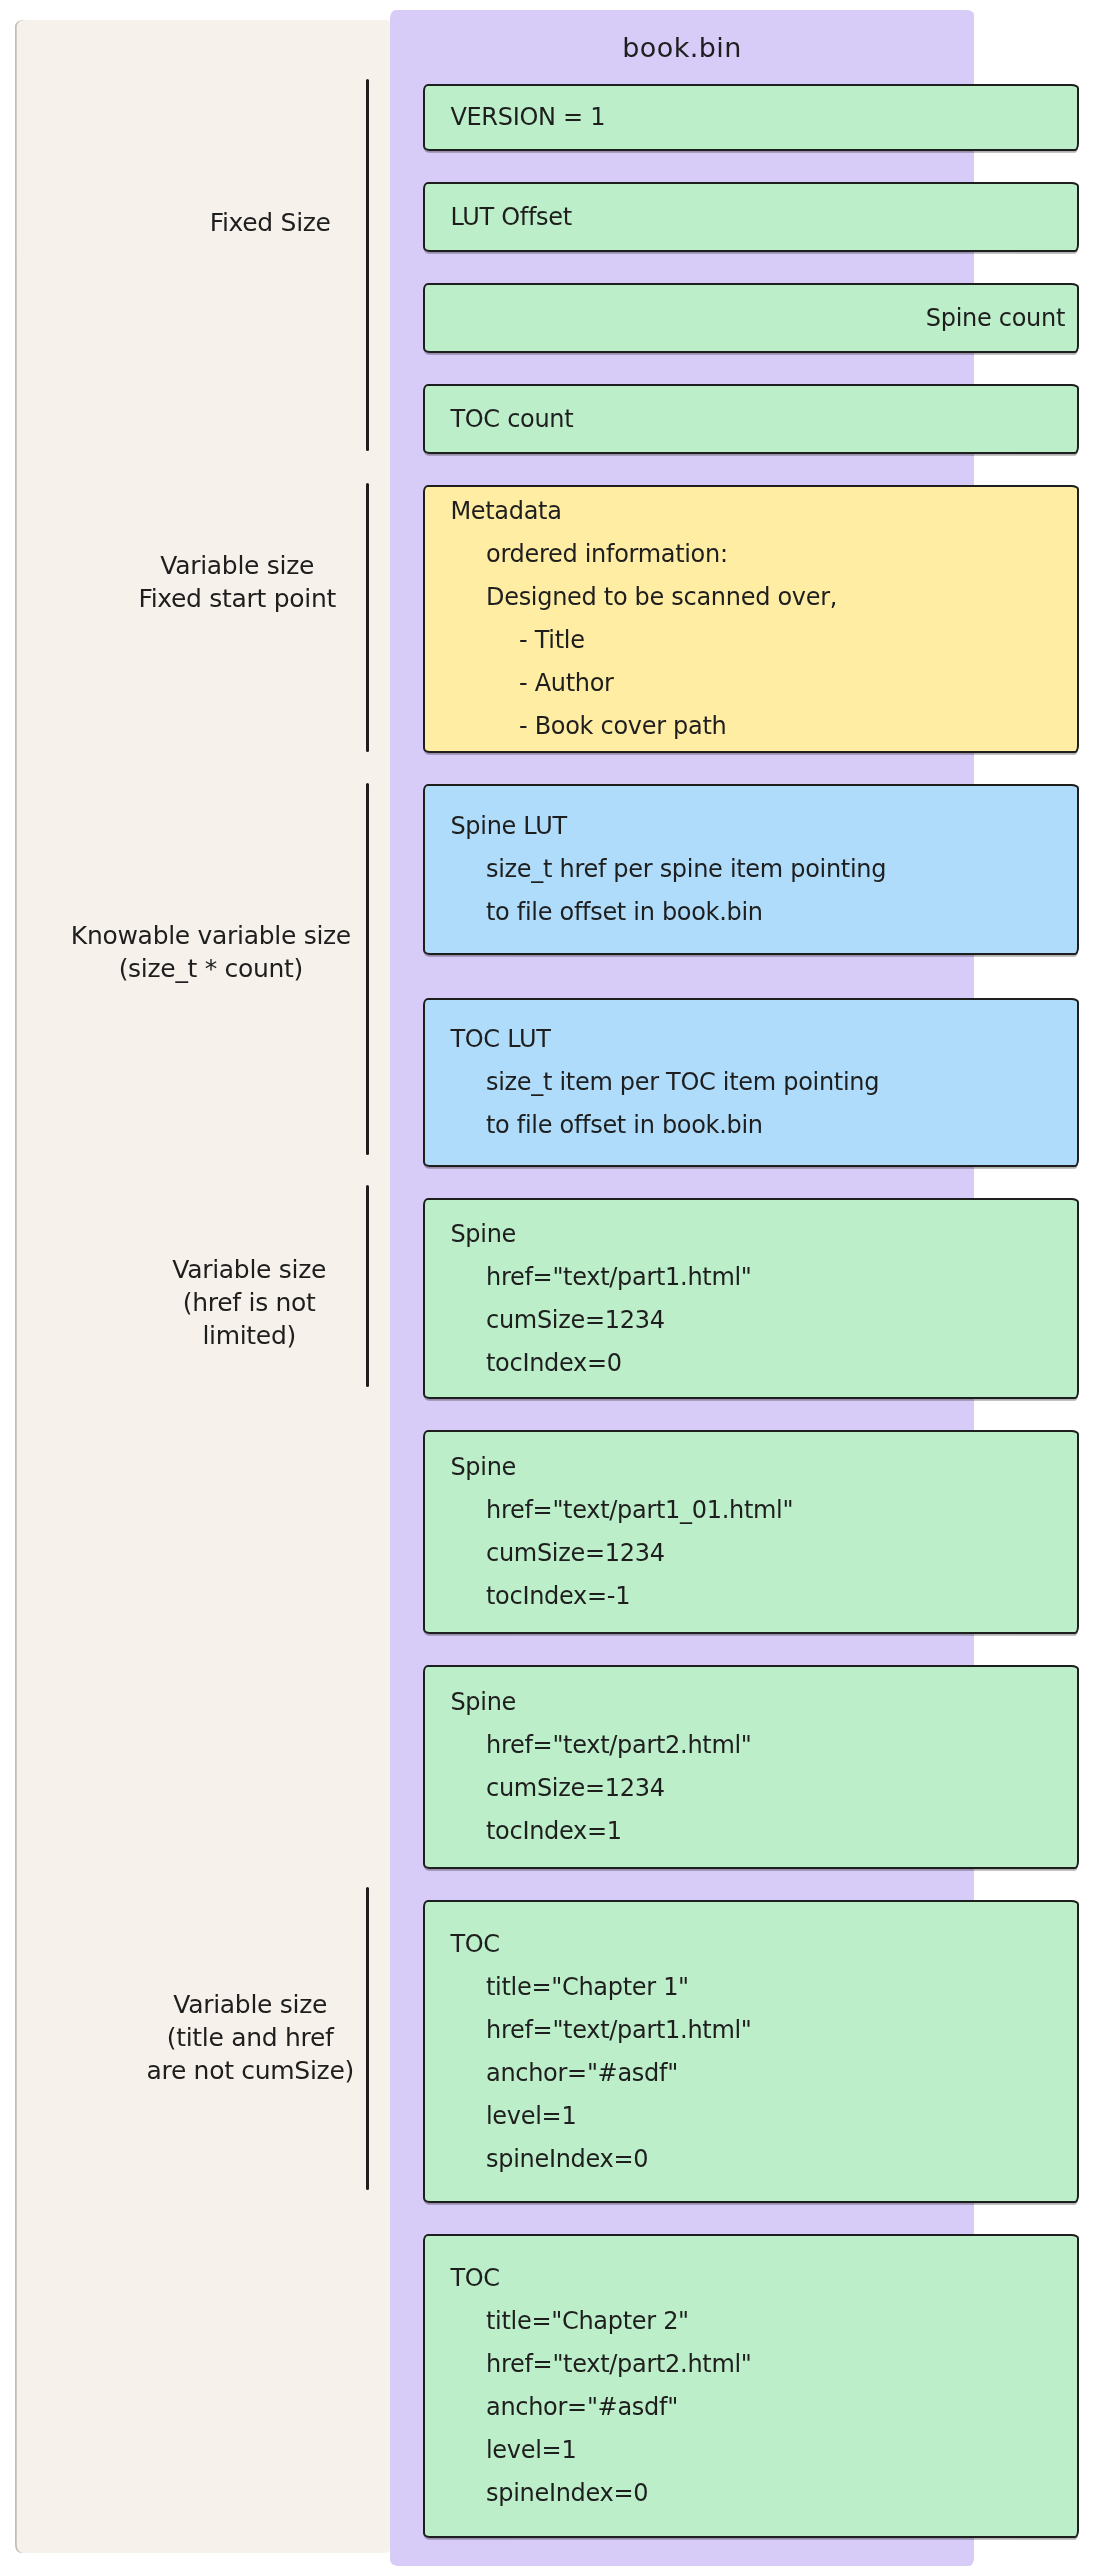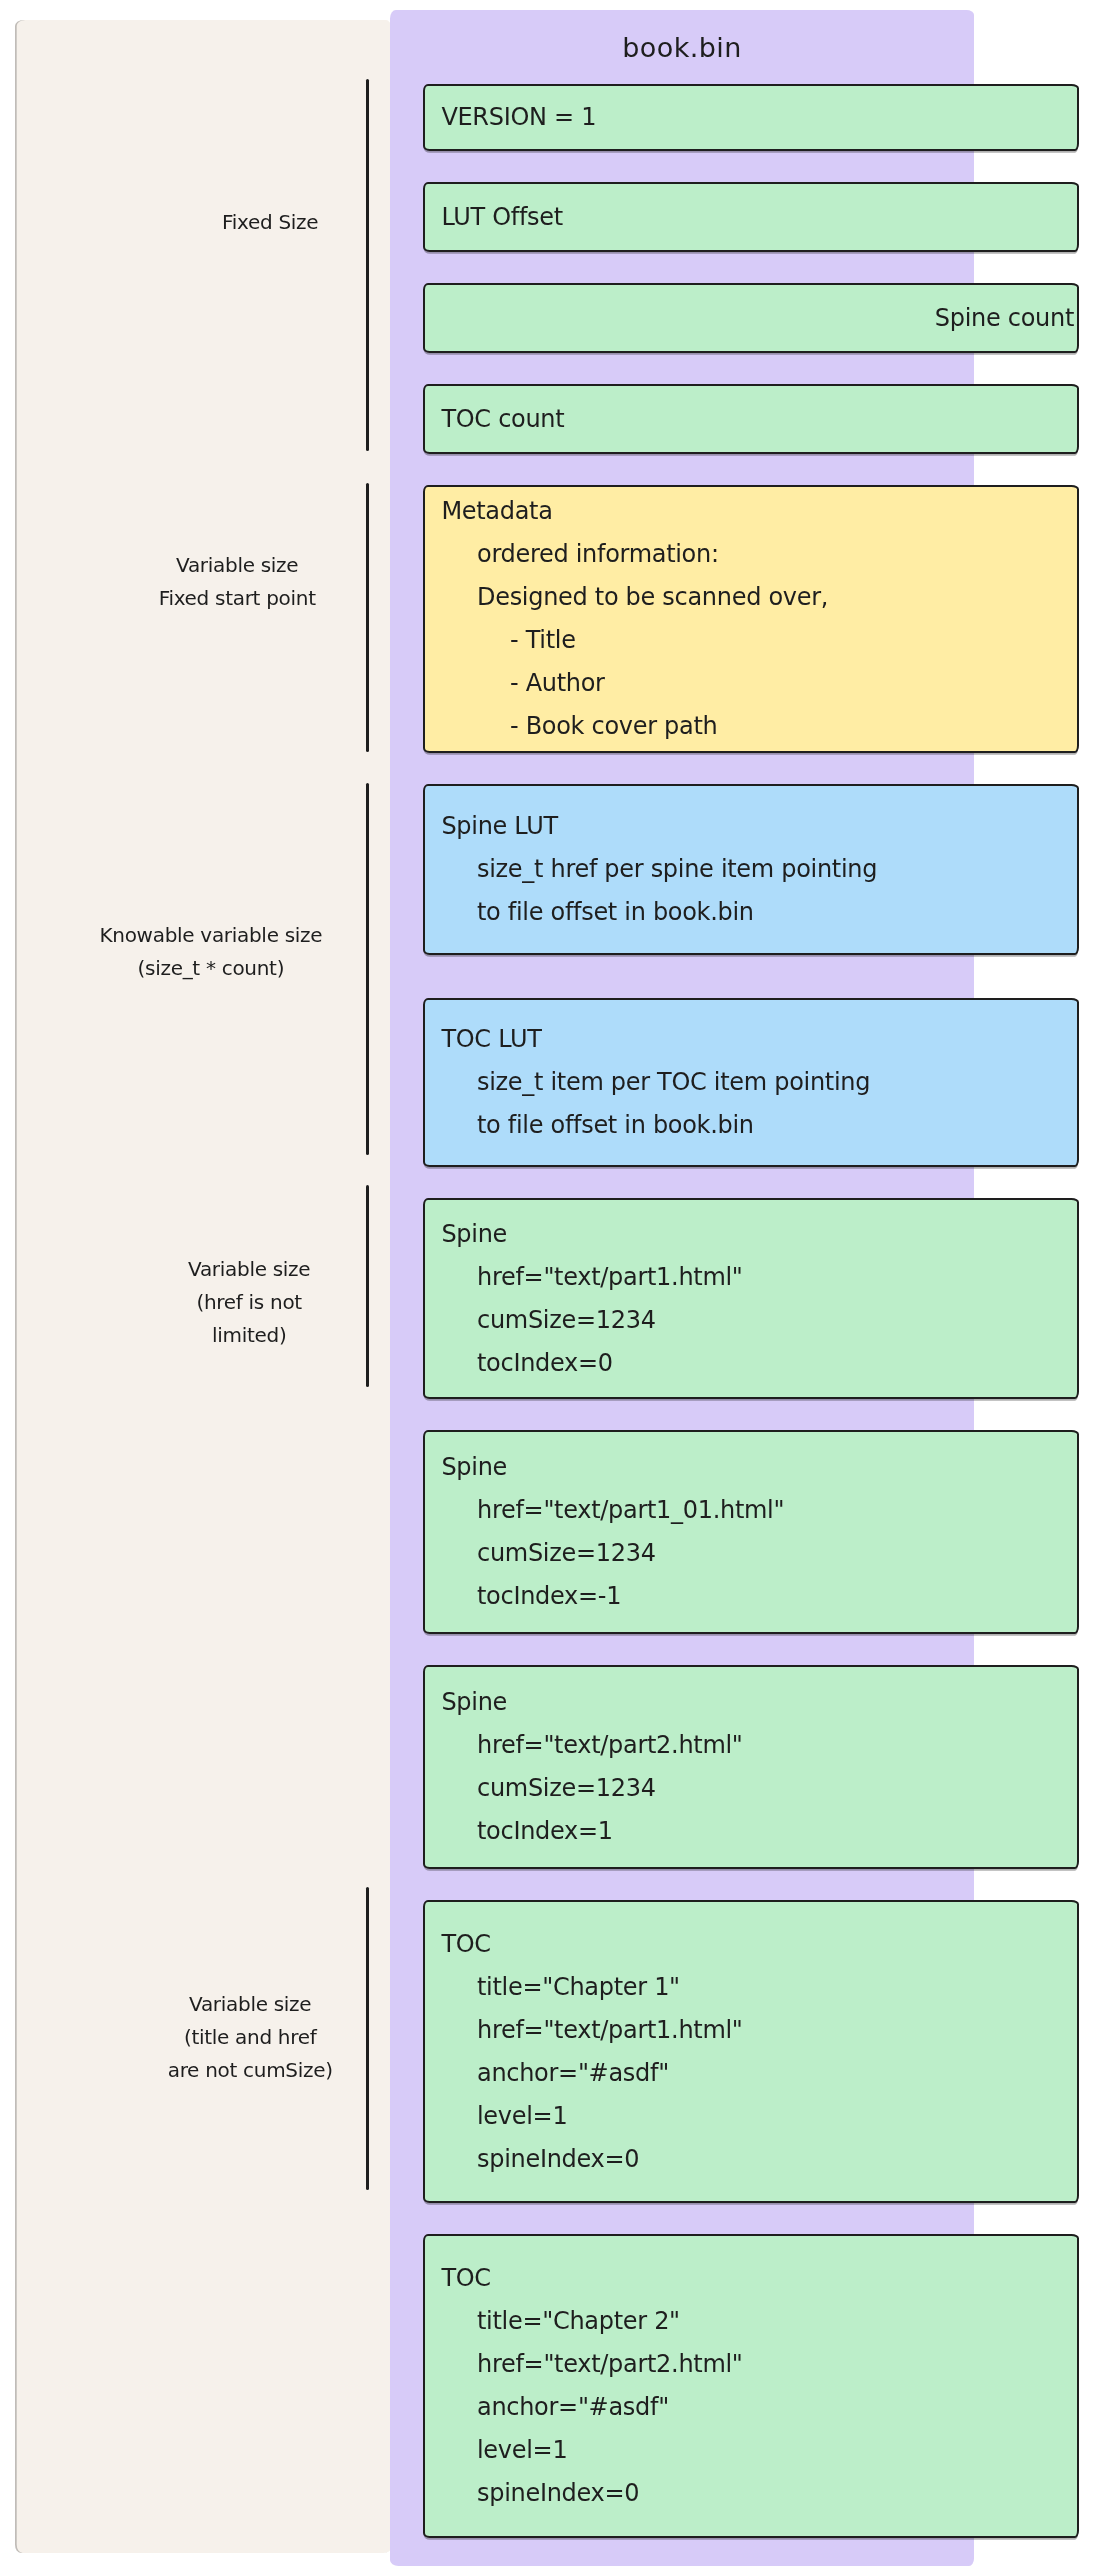--- a/index.html
+++ b/index.html
@@ -55,41 +55,41 @@
     display:flex;
     flex-direction:column;
     gap:31px;
   }
   .section{
     border:2.9px solid var(--stroke);
     border-radius:5px 7.5px 4.2px 6.7px / 6.7px 4.2px 7.5px 5px;
     display:flex;
     flex-direction:column;
     justify-content:center;
-    padding:5px 3px;
+    padding:5px 12px;
     box-shadow:0 2.5px 0 -0.8px rgba(30,30,30,.35);
   }
   .section.green{background:var(--green);}
   .section.yellow{background:var(--yellow);}
   .section.blue{background:var(--blue);}
   .field-line{
     font-size:24px;
     line-height:43px;
     white-space:nowrap;
     letter-spacing:-0.3px;
   }
   .indent-0{padding-left:13.4px;}
   .indent-1{padding-left:49px;}
   .indent-2{padding-left:82px;}
   .annotation-label{
     position:absolute;
     left:16.7px;
     width:335px;
     text-align:center;
-    font-size:20px;
+    font-size:25px;
     line-height:33px;
     letter-spacing:-0.3px;
   }
   .bracket-line{
     position:absolute;
     left:351px;
     width:2.9px;
     background:var(--stroke);
     border-radius:2.5px;
   }

